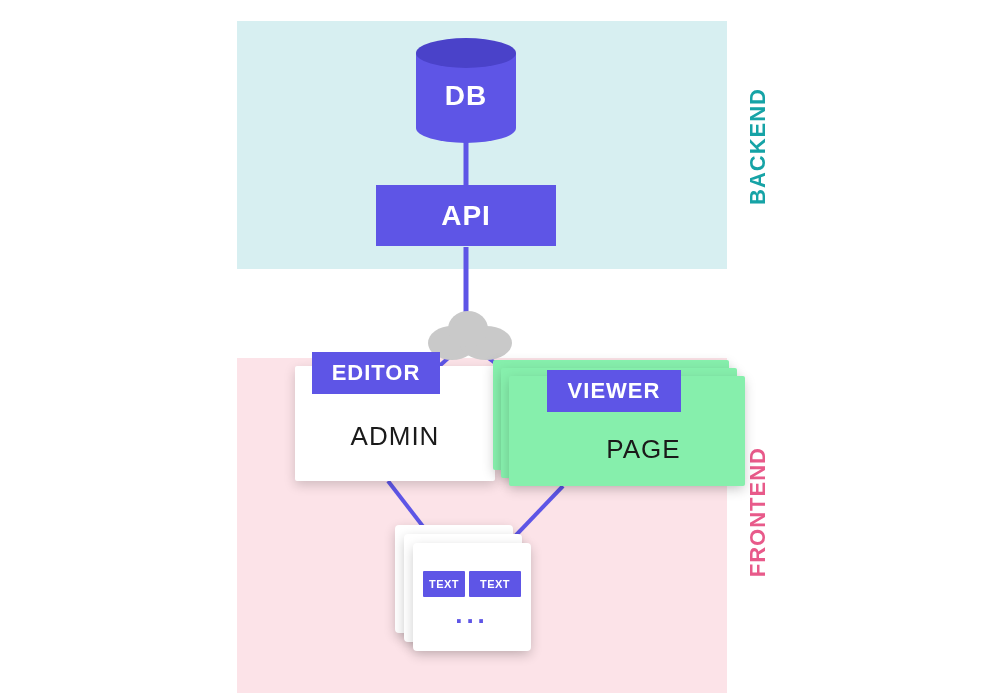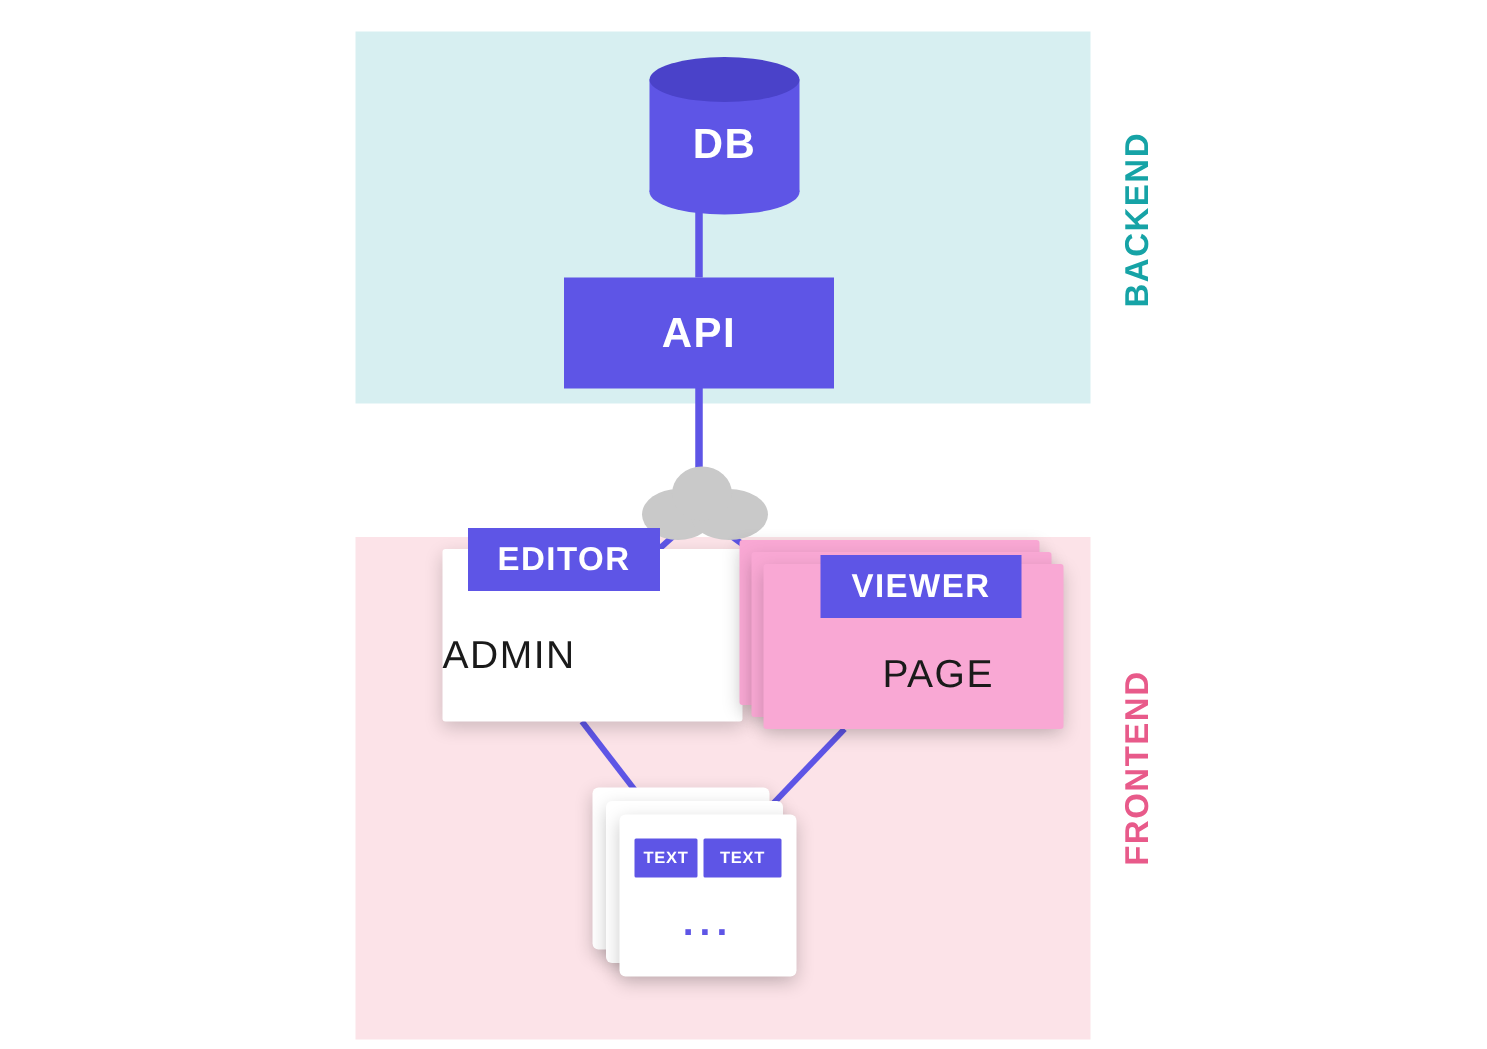--- a/index.html
+++ b/index.html
@@ -47,21 +47,21 @@
   svg.lines {
     position: absolute;
     left: 0; top: 0; width: 991px; height: 699px;
     pointer-events: none;
   }
 
   
   .db {
     position: absolute;
     left: 416px; top: 38px;
-    width: 100px; height: 105px; margin-left: 17px;
+    width: 100px; height: 105px;
   }
   .db-body {
     position: absolute;
     left: 0; top: 15px; width: 100px; height: 75px;
     background: #5e55e6;
   }
   .db-top {
     position: absolute;
     left: 0; top: 0; width: 100px; height: 30px;
     background: #4a42c9;
@@ -80,21 +80,21 @@
     color: #fff;
     font-weight: 800;
     font-size: 28px;
     letter-spacing: 1px;
   }
 
   
   .api {
     position: absolute;
     left: 376px; top: 185px;
-    width: 180px; height: 74px;
+    width: 180px; height: 61px;
     background: #5e55e6;
     display: flex; align-items: center; justify-content: center;
     color: #fff;
     font-weight: 800;
     font-size: 28px;
     letter-spacing: 1px;
   }
 
   
   .cloud {
@@ -119,36 +119,37 @@
     background: #5e55e6;
     color: #fff;
     font-weight: 800;
     font-size: 22px;
     letter-spacing: 1px;
     display: flex; align-items: center; justify-content: center;
   }
   .admin-text {
     position: absolute;
     left: 0; top: 55px; width: 100%;
+    text-align: center;
     color: #1a1a1a;
     font-size: 26px;
     font-weight: 400;
     letter-spacing: 1px;
   }
 
   
   .page-stack {
     position: absolute;
     left: 493px; top: 360px;
     width: 216px; height: 126px;
   }
   .page-card {
     position: absolute;
-    width: 200px; height: 110px;
-    background: #f9a8d4;
+    width: 236px; height: 110px;
+    background: #86efac;
     box-shadow: 0 4px 12px rgba(0,0,0,0.18);
     border-radius: 2px;
   }
   .viewer-tag {
     position: absolute;
     left: 38px; top: -6px;
     width: 134px; height: 42px;
     background: #5e55e6;
     color: #fff;
     font-weight: 800;
@@ -175,21 +176,21 @@
   }
   .brick-card {
     position: absolute;
     width: 118px; height: 108px;
     background: #fff;
     box-shadow: 0 4px 12px rgba(0,0,0,0.20);
     border-radius: 4px;
   }
   .brick-inner {
     position: absolute;
-    left: 10px; top: 16px; right: 10px;
+    left: 10px; top: 28px; right: 10px;
     display: flex; gap: 4px;
   }
   .chip {
     background: #5e55e6;
     color: #fff;
     font-size: 11px;
     font-weight: 700;
     letter-spacing: 0.5px;
     height: 26px;
     display: flex; align-items: center; justify-content: center;

